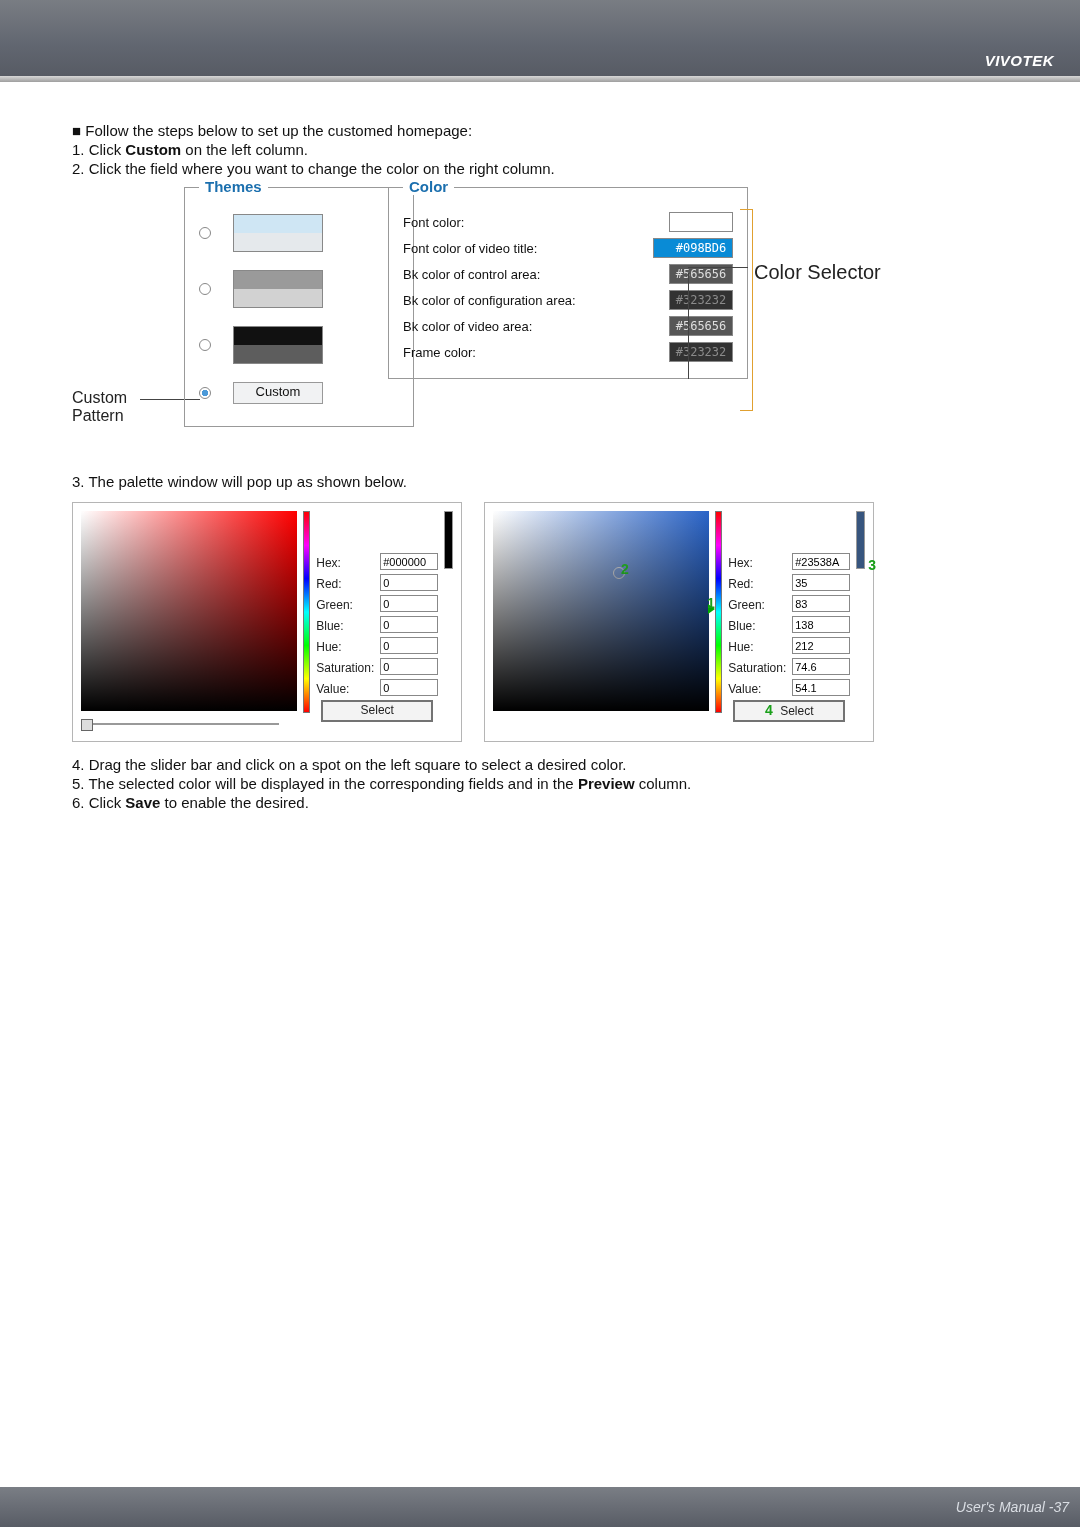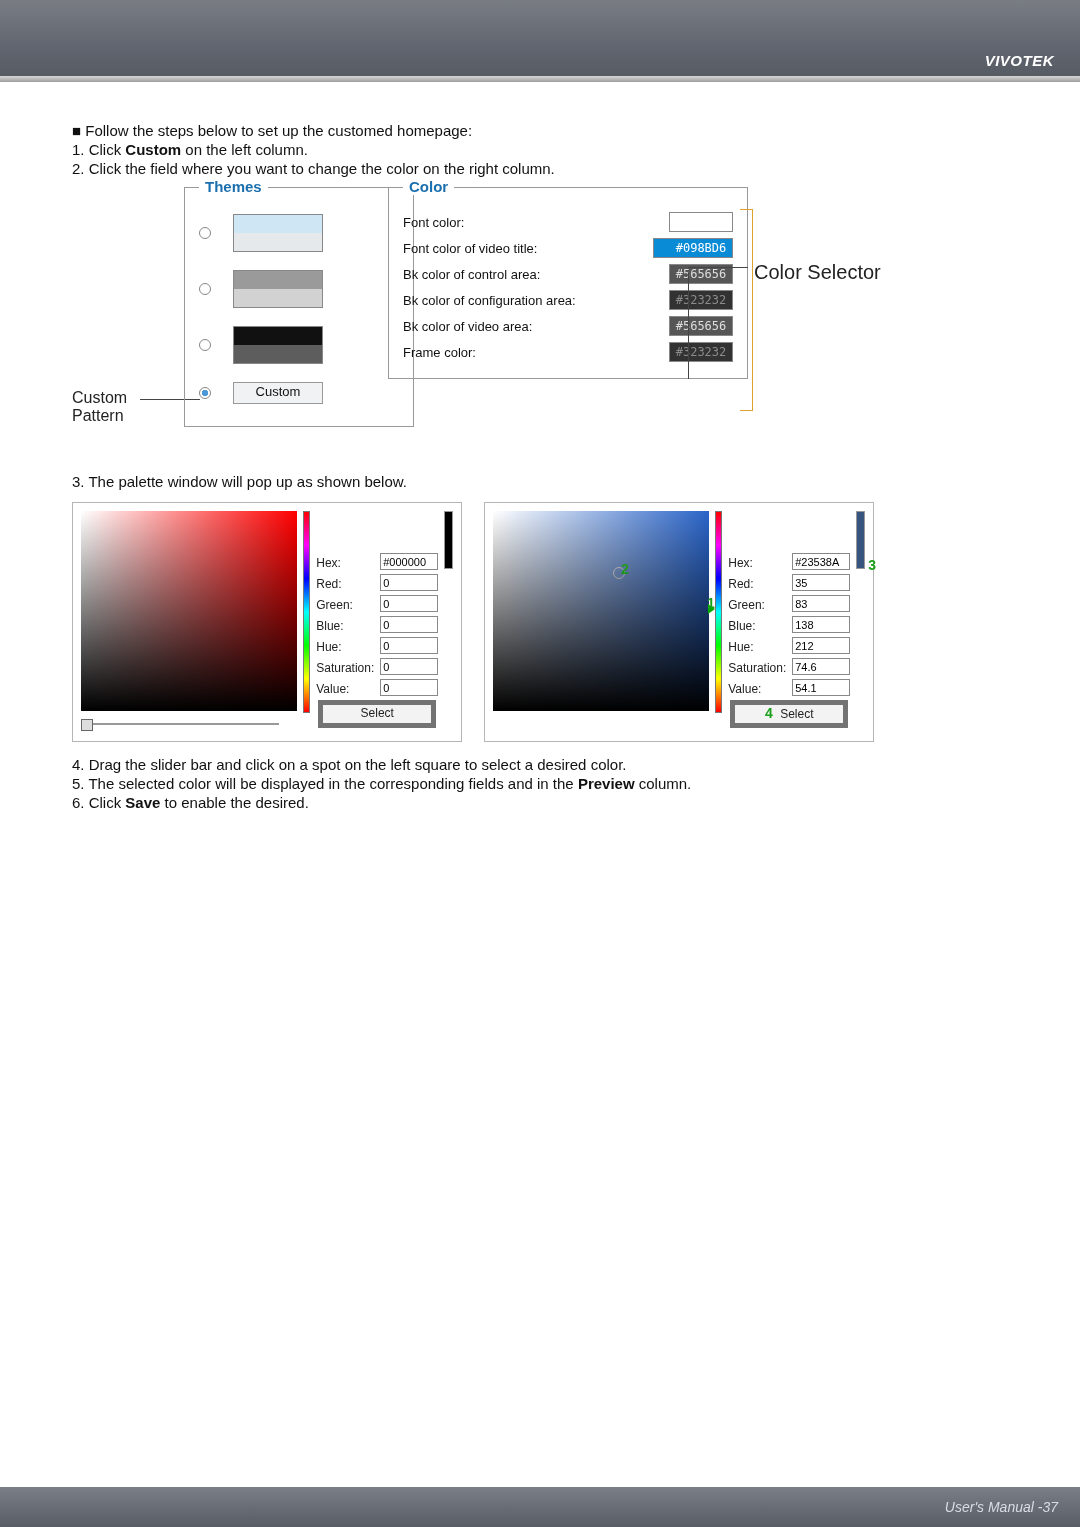--- a/index.html
+++ b/index.html
@@ -137,31 +137,31 @@
     background: linear-gradient(#f00,#f0f,#00f,#0ff,#0f0,#ff0,#f00);
     position:relative; border:1px solid #777;
   }
   .huebar .tri { position:absolute; left:-8px; width:0;height:0;
     border-top:5px solid transparent;border-bottom:5px solid transparent;border-left:7px solid #0a0; }
   .fields { flex:1; font-size:12px; color:#222; }
   .frow { display:flex; align-items:flex-end; gap:0; margin:4px 0; white-space:nowrap; }
   .frow label { width:64px; }
   .frow input { width:52px; height:15px; font-size:11px; border:1px solid #888; padding:0 2px; }
   .selbtn { display:block; width:108px; margin:4px auto 0; height:18px;
-    border:5px solid #737373; background:#f3f3f3; font-size:12px; text-align:center; line-height:16px; }
+    border:2px solid #737373; background:#f3f3f3; font-size:12px; text-align:center; line-height:16px; }
   .preview { width:18px; height:56px; border:1px solid #999; }
   .preview.blue { background:#37557e; }
 
   .ann { position:absolute; color:#1aa01a; font-weight:bold; font-size:14px; }
 
   .footer {
     position:absolute; left:0; bottom:0; width:100%; height:40px;
     background: linear-gradient(#7a7e85,#585c65);
     color:#d9dde3; font-style:italic; font-size:14px;
-    display:flex; justify-content:flex-end; align-items:center; padding-right:22px; box-sizing:border-box;
+    display:flex; justify-content:flex-end; align-items:center; padding-right:11px; box-sizing:border-box;
   }
 </style>
 </head>
 <body>
 
 <div class="page">
   <div class="topbar">
     <span class="brand">VIVOTEK</span>
   </div>
   <div class="rule"></div>

